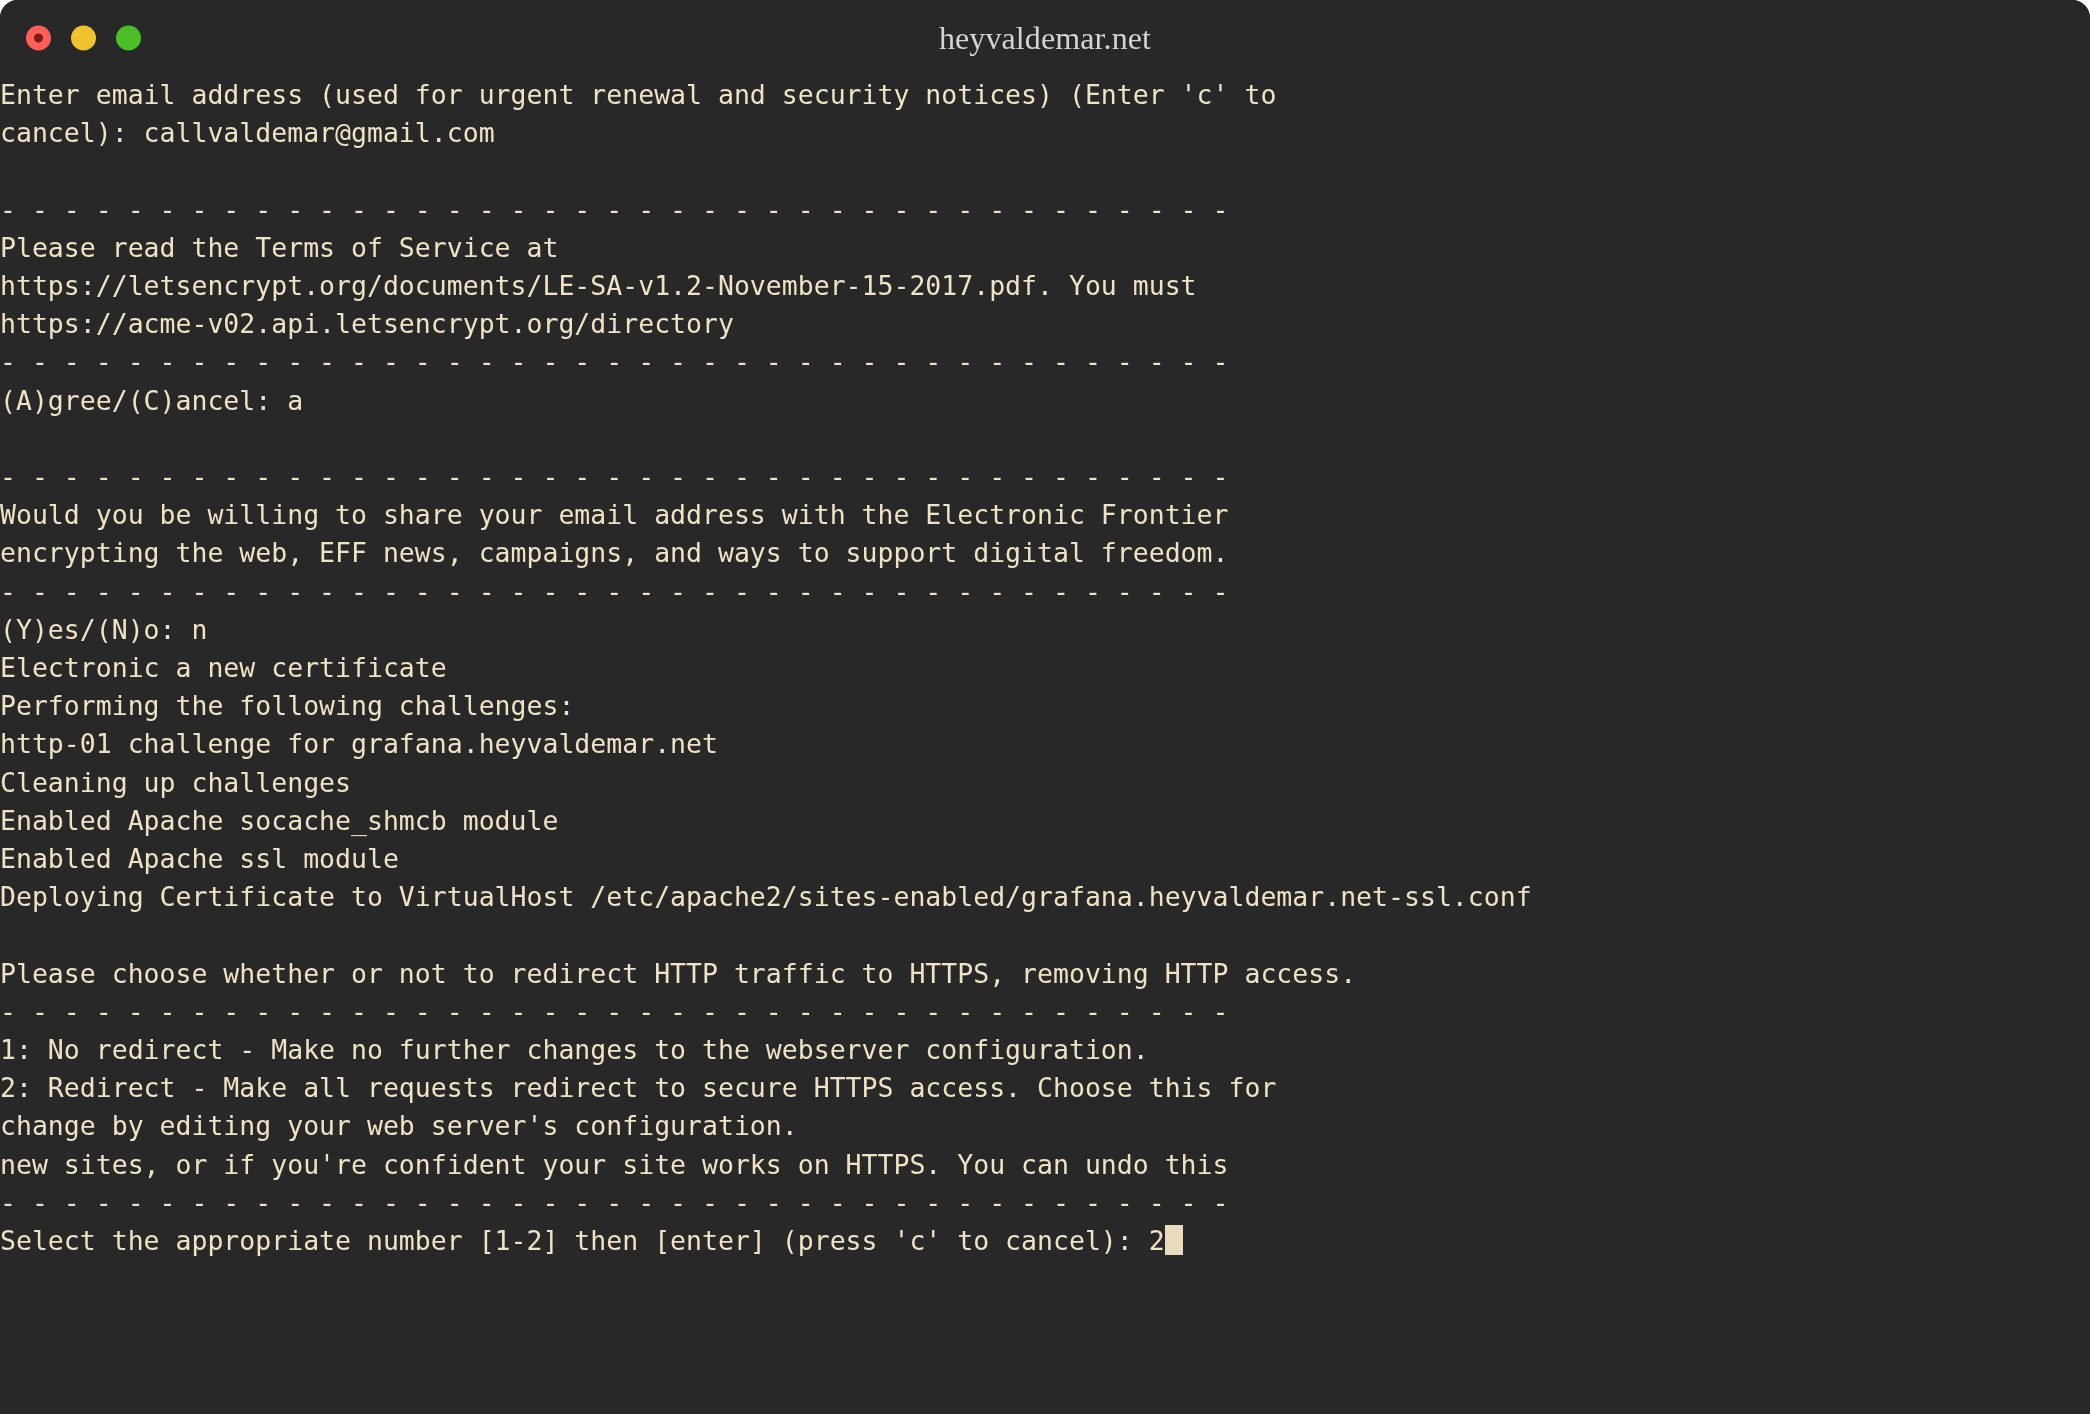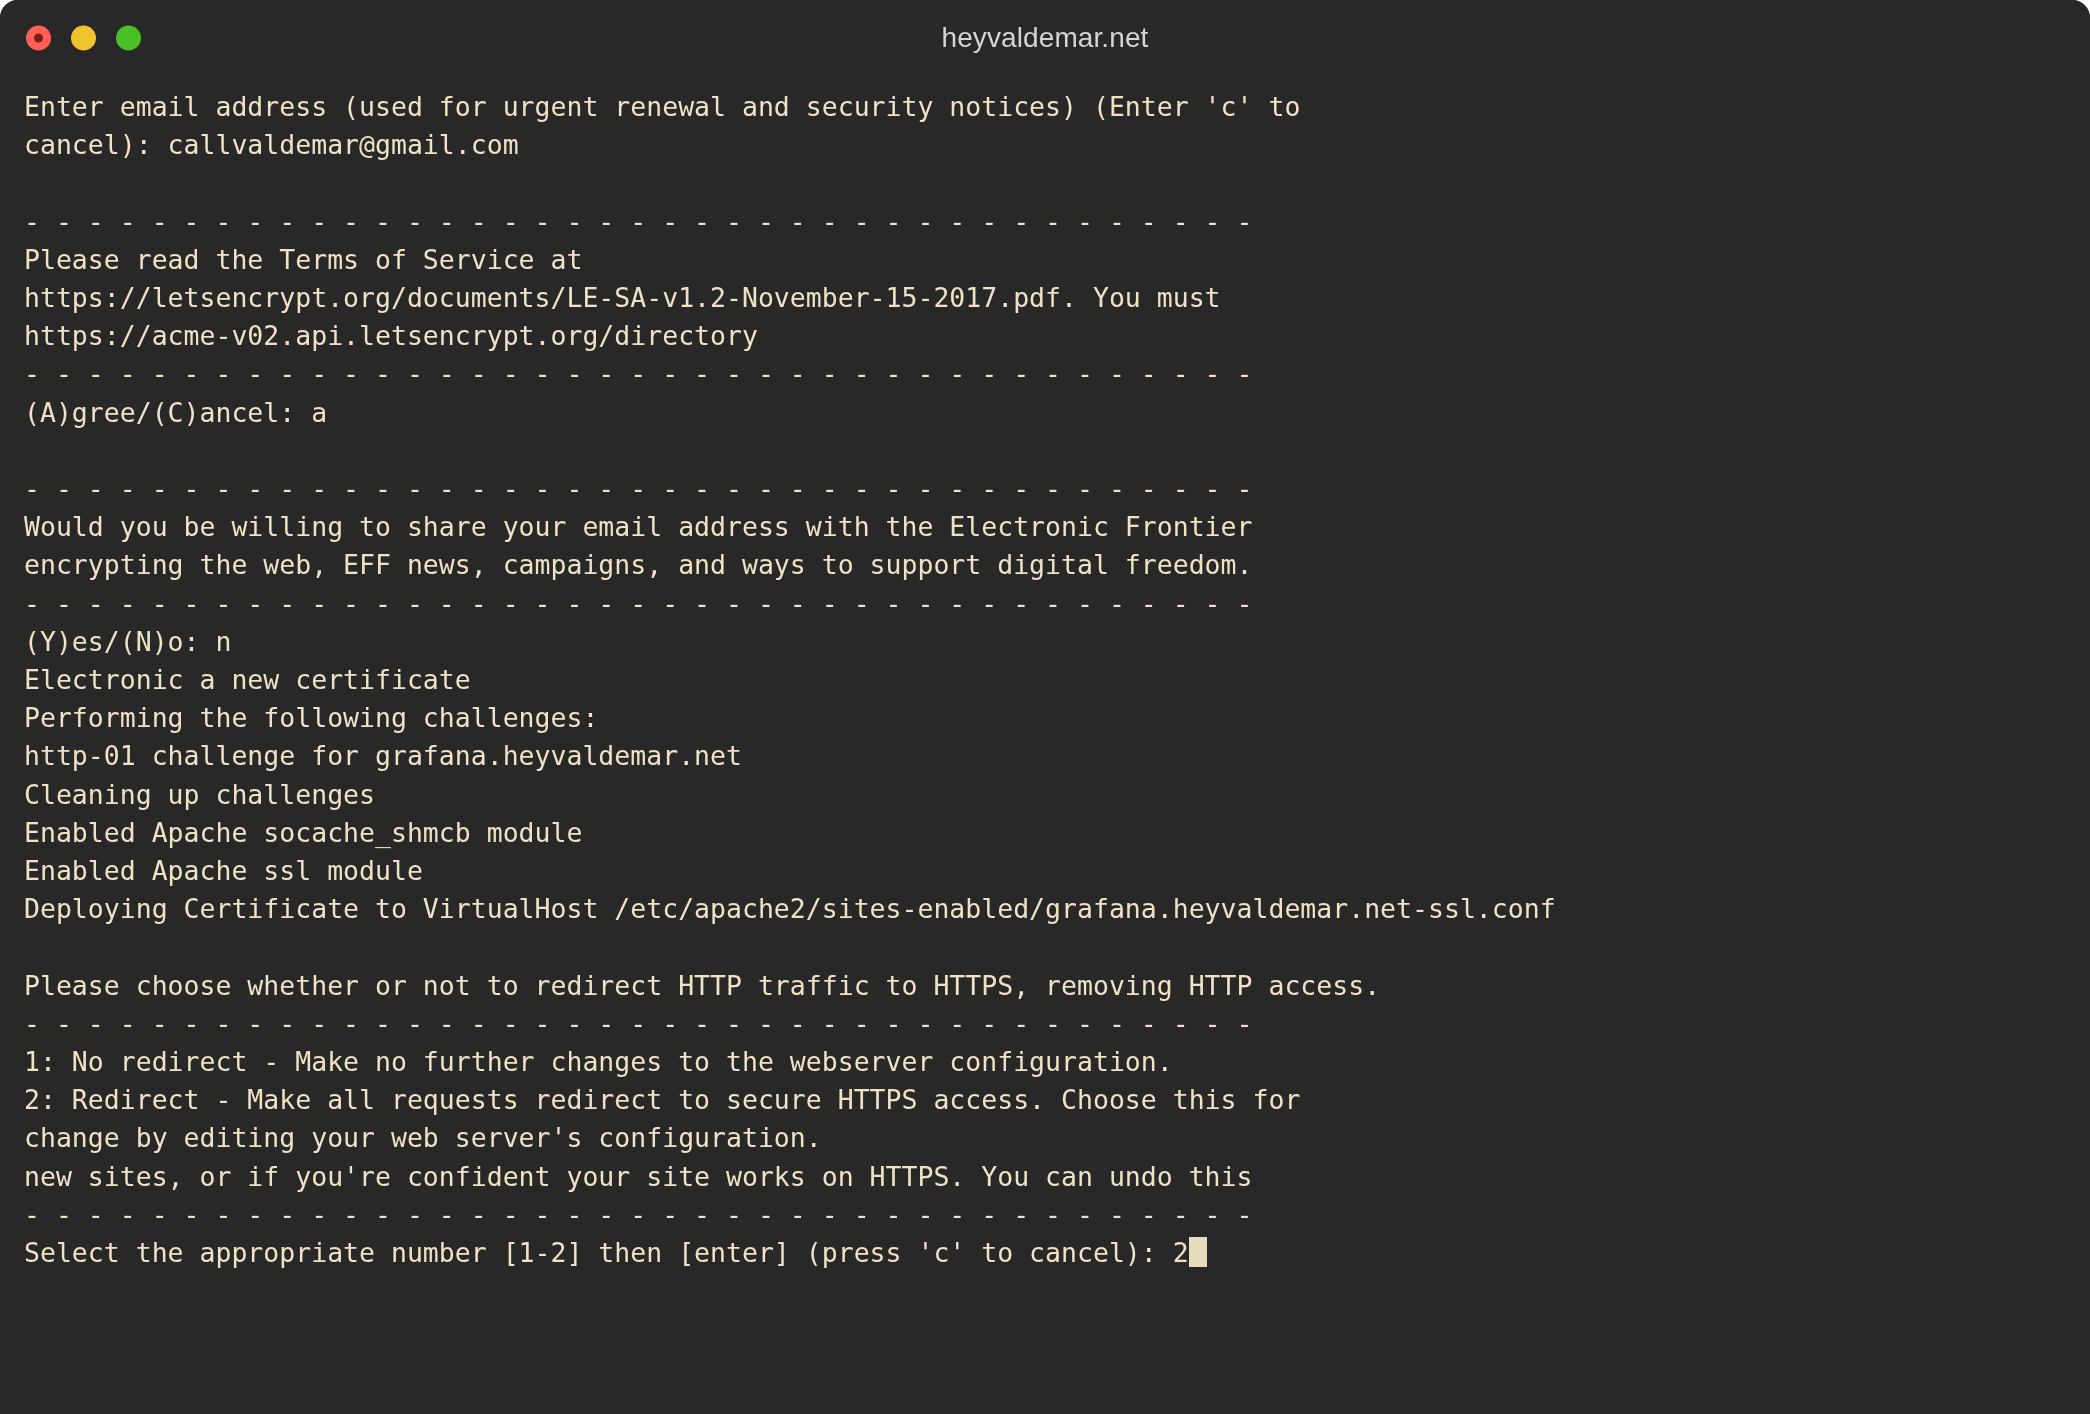--- a/index.html
+++ b/index.html
@@ -62,39 +62,38 @@
     width: 9px;
     height: 9px;
     margin: -4.5px 0 0 -4.5px;
     border-radius: 50%;
     background: #7a1d16;
   }
   .dot-minimize { background: #f0c32c; }
   .dot-maximize { background: #4ac026; }
 
   .window-title {
-    font-family: Liberation Sans, sans-serif;
-    font-size: 28px;
+    font-family: Liberation Serif, serif;
+    font-size: 32px;
     letter-spacing: 0.1px;
     color: #d4d4d4;
     white-space: nowrap;
     user-select: none;
   }
 
   
   .terminal-body {
     position: absolute;
     top: 76px;
     left: 0;
     right: 0;
     bottom: 0;
-    padding: 0 10px 0 24px;
+    padding: 0 10px 0 0;
     box-sizing: border-box;
     overflow: hidden;
-    margin-top: 12px;
   }
 
   .tline {
     font-family: "DejaVu Sans Mono", "Liberation Mono", monospace;
     font-size: 26.5px;
     line-height: 38.2px;
     color: #f0e2c4;
     white-space: pre;
     letter-spacing: 0px;
     min-height: 38.2px;

